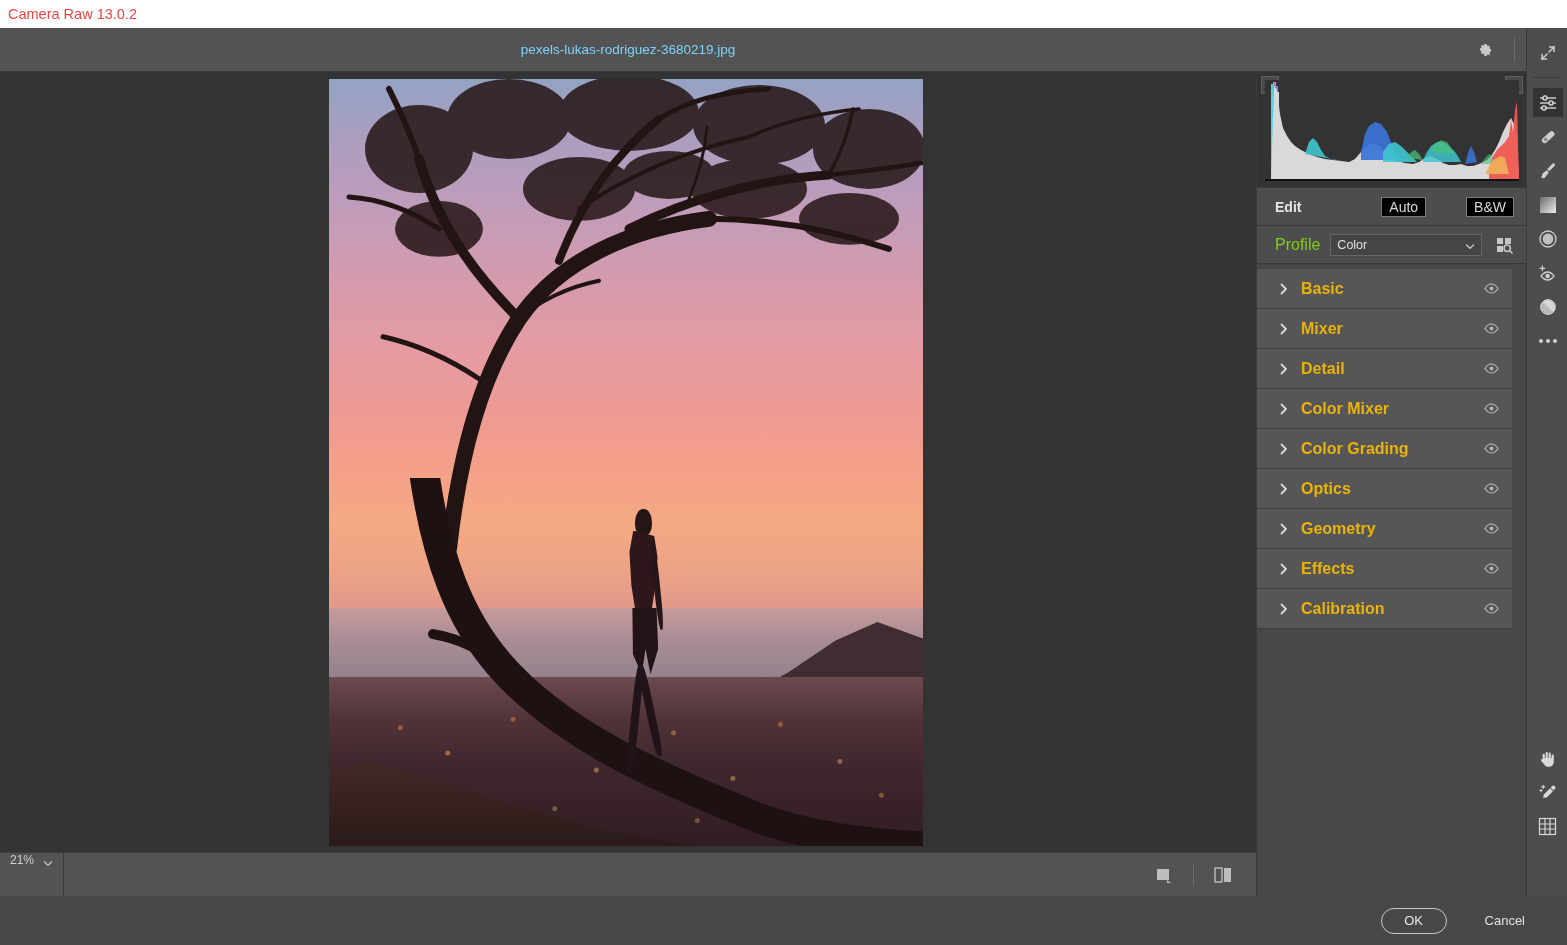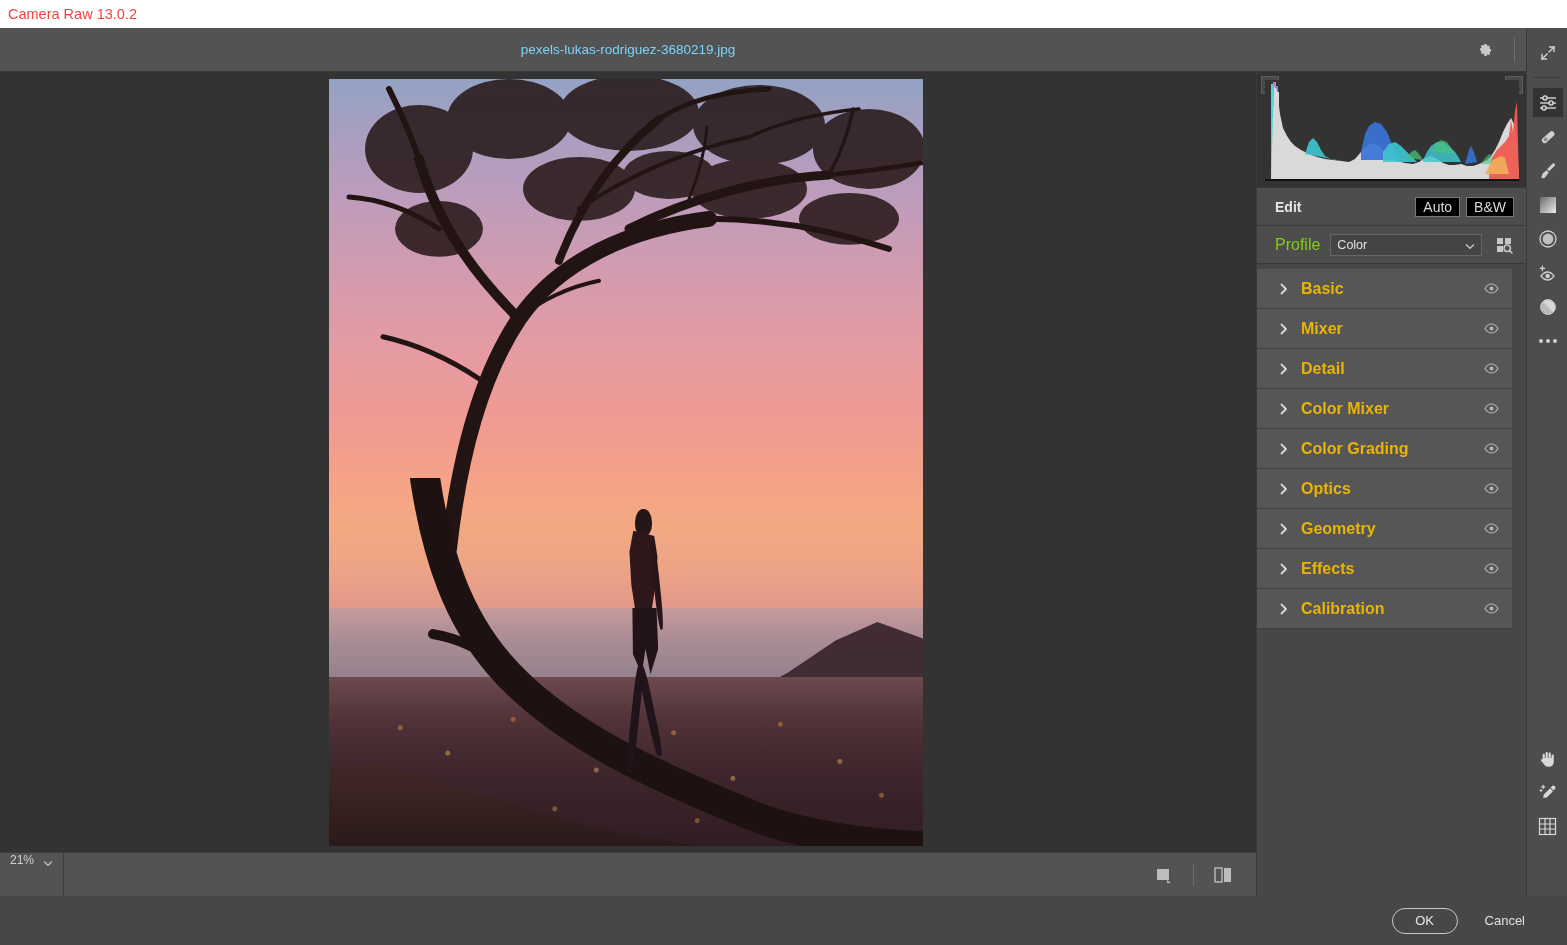--- a/index.html
+++ b/index.html
@@ -185,20 +185,21 @@
     border-right: 6px solid transparent; border-bottom: 9px solid #101010;
   }
   .hist-canvas {
     position: absolute; left: 8px; top: 8px; right: 8px; bottom: 6px;
   }
 
   .edit-header {
     position: relative; height: 38px; background: #4d4d4d;
     border-bottom: 1px solid #3a3a3a; display: flex; align-items: center;
     padding: 0 12px 0 18px;
+    gap: 34px;
   }
   .edit-title { color: #e4e4e4; font-size: 14px; font-weight: bold; flex: 1; }
   .mini-btn {
     height: 20px; min-width: 36px; padding: 0 7px;
     border: 1px solid #7a7a7a; color: #d8d8d8; background: #000000;
     font-size: 14px; line-height: 18px; text-align: right;
     margin-left: 6px; cursor: pointer;
   }
 
   .profile-row {
@@ -243,21 +244,21 @@
   .tool-box {
     width: 30px; height: 29px; display: flex; align-items: center; justify-content: center;
   }
   .tool-strip-bottom { position: absolute; left: 0; bottom: 52px; width: 41px; }
 
   
   .footer {
     position: absolute; left: 0; top: 896px; width: 1567px; height: 49px;
     background: #474747;
     display: flex; align-items: center; justify-content: flex-end;
-    padding-right: 42px; gap: 27px;
+    padding-right: 42px; gap: 38px;
   }
   .ok-btn {
     width: 66px; height: 26px; border: 1px solid #c8c8c8; border-radius: 13px;
     color: #eaeaea; font-size: 13px; line-height: 24px; text-align: center;
     background: transparent; cursor: pointer;
   }
   .cancel-btn { color: #e2e2e2; font-size: 13px; cursor: pointer; background: none; border: none; font-family: inherit; }
 </style>
 </head>
 <body>

